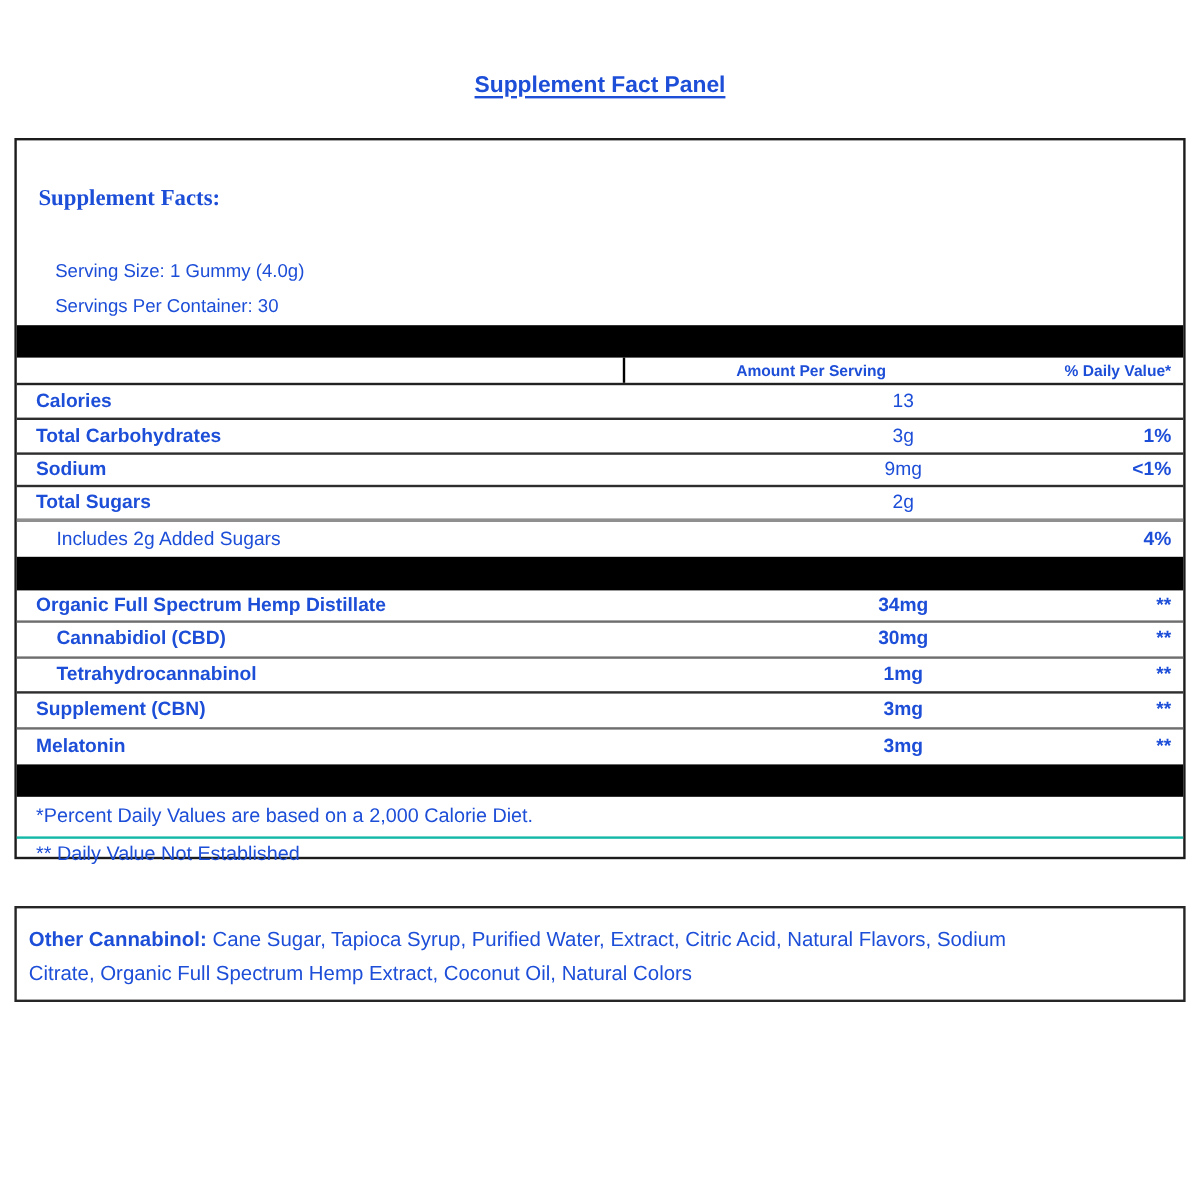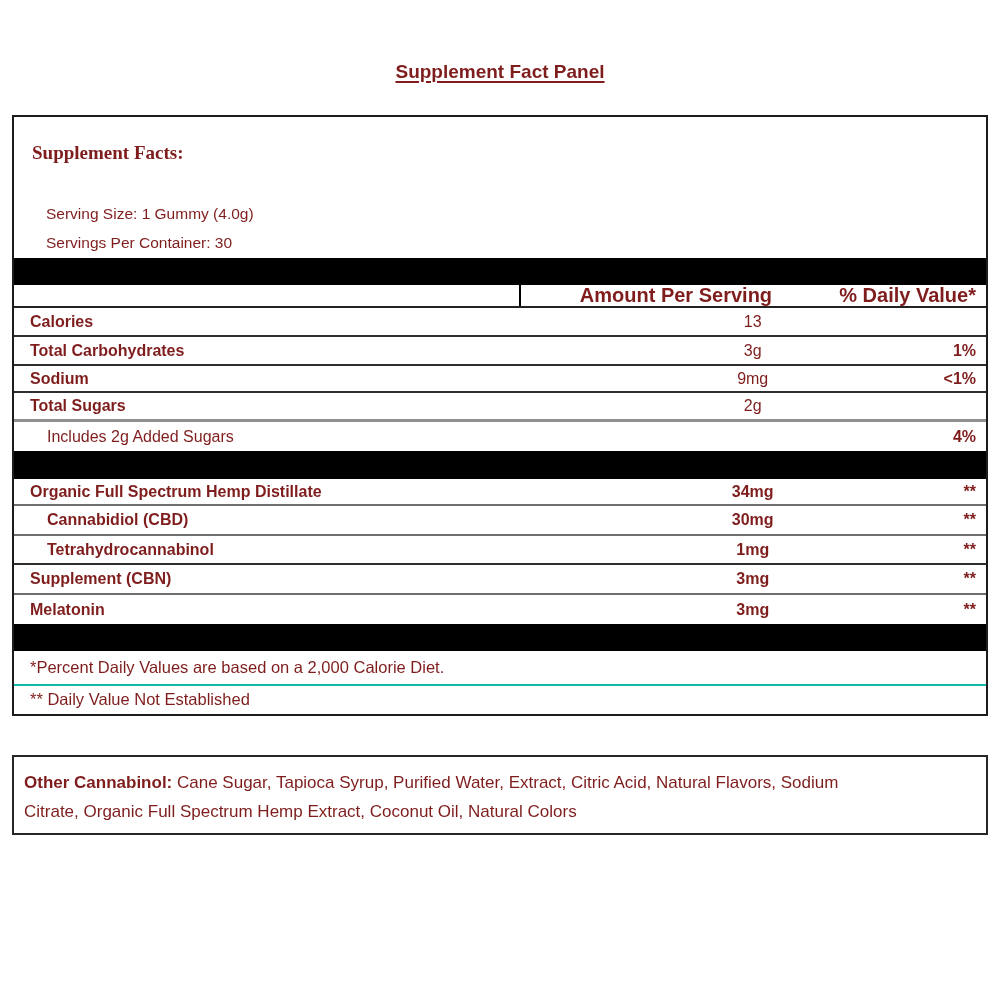--- a/index.html
+++ b/index.html
@@ -3,21 +3,21 @@
 <meta charset="utf-8">
 <style>
   * { box-sizing: border-box; margin: 0; padding: 0; }
   html, body { background: #ffffff; }
   .canvas {
     position: relative;
     width: 1000px;
     height: 996px;
     background: #ffffff;
     font-family: "Liberation Sans", sans-serif;
-    color: #7f1d1d;
+    color: #1d4ed8;
     overflow: hidden;
   }
 
   
   .page-title {
     position: absolute;
     top: 61px;
     left: 0;
     width: 100%;
     text-align: center;
@@ -32,21 +32,21 @@
   .panel {
     position: absolute;
     left: 12px;
     top: 115px;
     width: 976px;
     height: 601px;
     border: 2px solid #1c1c1c;
     background: #ffffff;
   }
 
-  .panel-top { position: relative; height: 141px; }
+  .panel-top { position: relative; height: 141px; margin-top: 13px; }
   .sf-heading {
     position: absolute;
     top: 25px;
     left: 18px;
     font-family: "Liberation Serif", serif;
     font-weight: bold;
     font-size: 19px;
   }
   .serving-line { position: absolute; left: 32px; font-size: 15.5px; }
   .serving-size { top: 88px; }
@@ -55,21 +55,21 @@
   .bar { width: 100%; background: #000000; }
   .bar-1 { height: 27px; }
   .bar-2 { height: 28px; }
   .bar-3 { height: 27px; }
 
   
   .head-row {
     position: relative;
     height: 23px;
     border-bottom: 2px solid #222222;
-    font-size: 20px;
+    font-size: 13px;
     font-weight: bold;
   }
   .head-amount {
     position: absolute;
     left: 52%;
     top: 0;
     width: 32%;
     height: 100%;
     border-left: 2px solid #000000;
     text-align: center;

